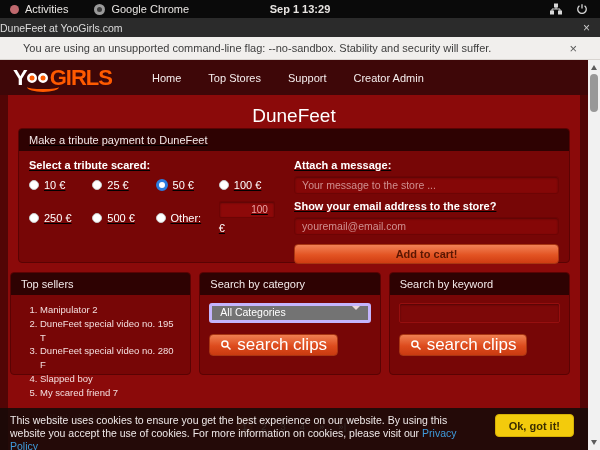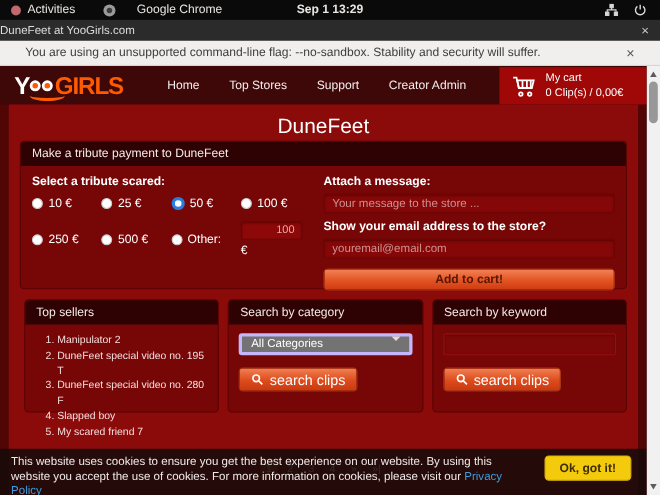--- a/index.html
+++ b/index.html
@@ -5,21 +5,21 @@
   * { margin:0; padding:0; box-sizing:border-box; }
   html,body { width:600px; height:450px; overflow:hidden; background:#000;
               font-family:"Liberation Sans", sans-serif; }
   .stage { position:relative; width:600px; height:450px; overflow:hidden; }
 
   
   .gnome-bar { position:absolute; top:0; left:0; width:600px; height:18px;
     background:#0a0a0a; color:#e8e5e2; display:flex; align-items:center; font-size:11px; }
   .gb-left { display:flex; align-items:center; gap:6px; padding-left:10px; }
   .dot-icon { width:9px; height:9px; border-radius:50%; background:#c0696e; }
-  .chrome-chip { display:flex; align-items:center; gap:19px; margin-left:26px; }
+  .chrome-chip { display:flex; align-items:center; gap:6px; margin-left:26px; }
   .chrome-ico { width:11px; height:11px; border-radius:50%; background:#9a9a9a;
     position:relative; }
   .chrome-ico::after { content:""; position:absolute; inset:3px; border-radius:50%; background:#3c3c3c; }
   .gb-clock { position:absolute; left:0; right:0; text-align:center; font-weight:600; }
   .gb-right { margin-left:auto; display:flex; align-items:center; gap:14px; padding-right:12px; z-index:2; }
   .gb-right svg { display:block; }
 
   
   .titlebar { position:absolute; top:18px; left:0; width:600px; height:19px;
     background:#2b2b2b; color:#dcdcdc; font-size:10.5px;
@@ -63,21 +63,21 @@
   .cart-text { color:#fff; font-size:10px; line-height:1.3; }
 
   
   .container { position:absolute; top:35px; left:8px; width:572px; height:355px; background:#8b0a0a; }
   .page-title { text-align:center; color:#fff; font-size:19px; font-weight:400; padding-top:10px; }
 
   .panel { background:#770606; border:1px solid #5a0303; border-radius:4px; }
   .panel-header { background:#2e0202; color:#f3e9e9; font-size:11px; padding:5px 10px;
     border-radius:3px 3px 0 0; }
 
-  .tribute { position:absolute; left:10px; right:10px; top:33px; height:135px; }
+  .tribute { position:absolute; left:10px; right:10px; top:33px; height:135px;text-decoration:underline; }
   .tribute-body { display:flex; gap:16px; padding:8px 10px 6px 10px; }
   .trib-left { width:47%; }
   .trib-right { flex:1; }
   .lbl { color:#fff; font-size:11px; font-weight:700; margin-bottom:8px; }
   .radio-grid { display:grid; grid-template-columns:repeat(4,1fr); row-gap:10px; column-gap:4px; }
   .opt { display:flex; align-items:center; gap:5px; color:#fff; font-size:11px; cursor:pointer; }
   .radio { width:10px; height:10px; border-radius:50%; background:#fff; border:1px solid #c9c9c9; flex:0 0 auto; }
   .radio.checked { background:#fff; border:3px solid #2b7cdf; width:12px; height:12px; }
   .other-cell { display:flex; flex-direction:column; }
   .other-input { width:56px; height:17px; background:#8d0909; border:1px solid #6d0404;
@@ -88,31 +88,31 @@
   .txt-input { width:100%; height:18px; background:#850707; border:1px solid #6d0404;
     border-radius:3px; color:#f0caca; font-size:10.5px; padding:0 7px;
     box-shadow:inset 0 1px 2px rgba(0,0,0,.35); }
   .txt-input::placeholder { color:#cf8f8f; opacity:1; }
   .trib-right .lbl { margin:6px 0 4px 0; }
   .trib-right .lbl:first-child { margin-top:0; }
   .add-cart-btn { width:100%; height:20px; margin-top:9px; border:1px solid #a93512; border-radius:4px;
     background:linear-gradient(#f28257,#e35423 55%,#cf3c12); color:#5a1602; font-size:11px;
     font-weight:700; cursor:pointer; }
 
-  .bottom-row { position:absolute; left:14px; right:10px; top:177px; height:103px;
+  .bottom-row { position:absolute; left:2px; right:10px; top:177px; height:103px;
     display:flex; gap:8px; }
   .bpanel { flex:1; display:flex; flex-direction:column; }
   .bpanel-body { padding:8px 9px; }
   ol.sellers { color:#f3dede; font-size:9.5px; line-height:1.45; padding-left:20px; }
   .select-box { height:20px; background:#737373; border:3px solid #c4b5fd; border-radius:3px;
     color:#fff; font-size:10.5px; display:flex; align-items:flex-start; padding:0 8px; cursor:pointer; }
   .caret { margin-left:auto; width:0; height:0; border-left:4px solid transparent;
     border-right:4px solid transparent; border-top:4px solid #e8d9d9; }
   .search-btn { margin-top:11px; height:22px; display:inline-flex; align-items:center; gap:5px;
-    padding:0 10px; border:1px solid #a93512; border-radius:4px; color:#fff; font-size:13px;
+    padding:0 10px; border:1px solid #a93512; border-radius:4px; color:#fff; font-size:17px;
     background:linear-gradient(#f08052,#dd4b1d 55%,#c93a10); cursor:pointer; }
   .kw-input { width:100%; height:20px; background:#7d0808; border:1px solid #960f0f; border-radius:2px;
     color:#fff; font-size:11px; padding:0 6px; box-shadow:inset 0 1px 2px rgba(0,0,0,.35); }
 
   .pagination { position:absolute; left:0; right:0; top:322px; display:flex; justify-content:center; gap:2px; }
   .pg-btn { min-width:17px; padding:3px 5px; text-align:center; background:#8f1b1b; border:1px solid #701010;
     border-radius:2px; color:#fff; font-size:9.5px; cursor:pointer; }
   .pg-btn.active { background:#c2402a; border-color:#9c2c18; }
 
   
@@ -187,33 +187,20 @@
           <span class="logo-girls">GIRLS</span>
         </span>
         <span class="logo-smile"></span>
       </div>
       <div class="nav">
         <a>Home</a>
         <a>Top Stores</a>
         <a>Support</a>
         <a>Creator Admin</a>
       </div>
-      <div class="cart-box">
-        <svg width="24" height="24" viewBox="0 0 24 24" fill="none" stroke="#fff" stroke-width="1.6">
-          <path d="M2.5 4.5h3l2.2 9.5h11.3"></path>
-          <path d="M6.2 7h15l-1.7 7H7.7z"></path>
-          <path d="M11 7v7M15 7v7M18.5 7v7"></path>
-          <circle cx="9.5" cy="19.5" r="1.6"></circle>
-            <circle cx="17.5" cy="19.5" r="1.6"></circle>
-        </svg>
-        <div class="cart-text">
-          <div>My cart</div>
-          <div>0 Clip(s) / 0,00€</div>
-        </div>
-      </div>
     </div>
 
     <div class="container">
       <div class="page-title">DuneFeet</div>
 
       <div class="panel tribute">
         <div class="panel-header">Make a tribute payment to DuneFeet</div>
         <div class="tribute-body">
           <div class="trib-left">
             <div class="lbl">Select a tribute scared:</div>

